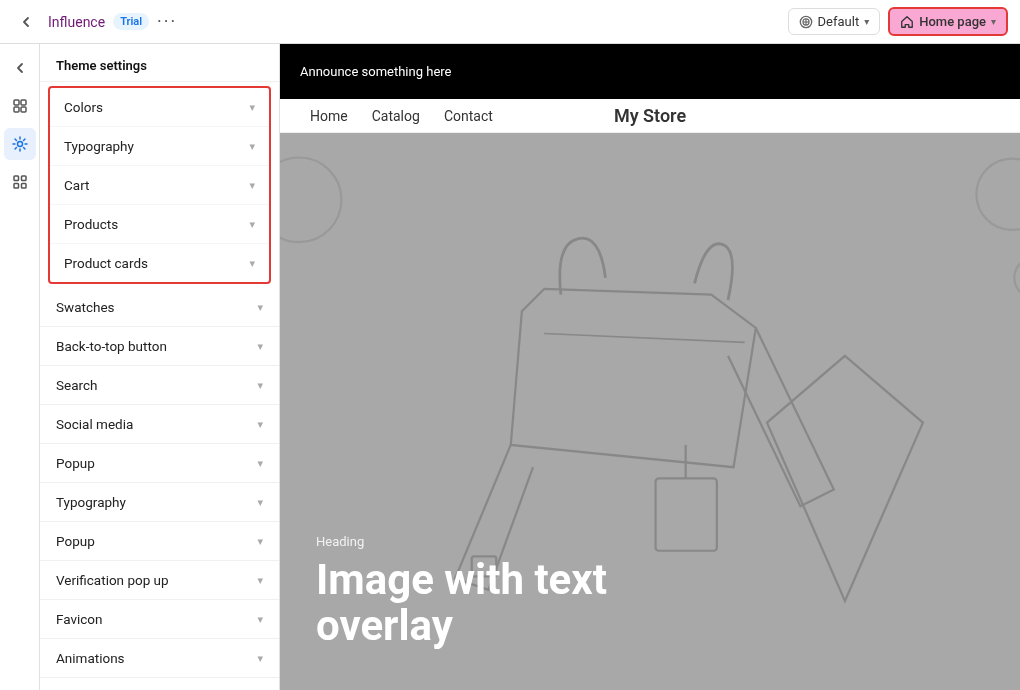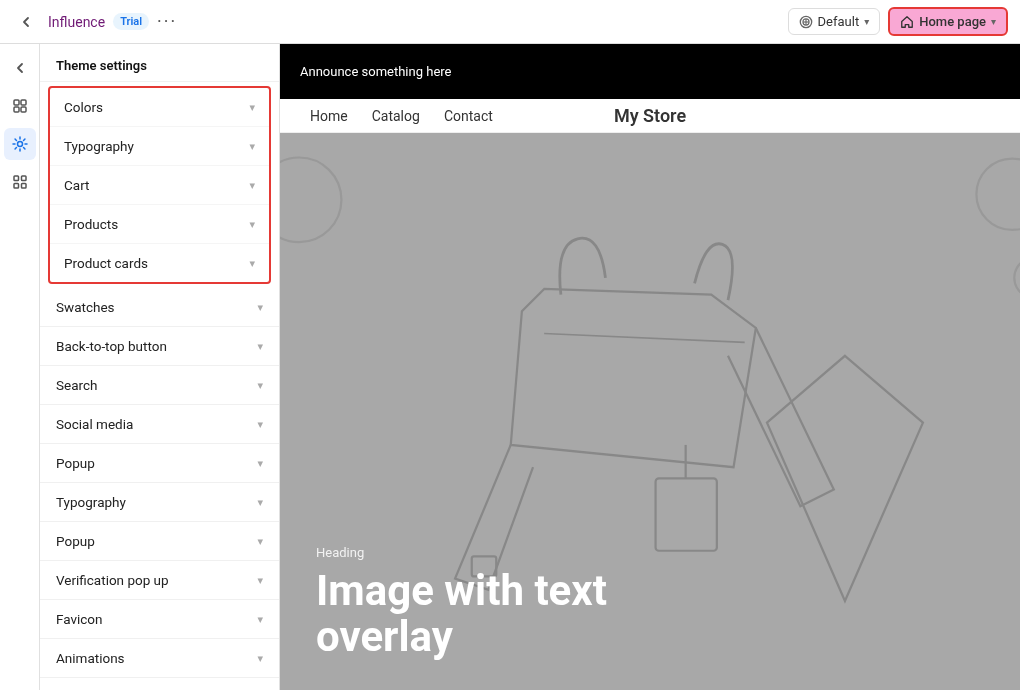--- a/index.html
+++ b/index.html
@@ -178,21 +178,21 @@
 
     .hero-svg {
       width: 100%;
       height: 100%;
       position: absolute;
       top: 0; left: 0;
     }
 
     .hero-text {
       position: absolute;
-      bottom: 30px;
+      bottom: 41px;
       left: 36px;
       color: #fff;
     }
     .hero-heading-small {
       font-size: 13px;
       color: rgba(255,255,255,0.85);
       margin-bottom: 8px;
     }
     .hero-heading-large {
       font-size: 42px;

